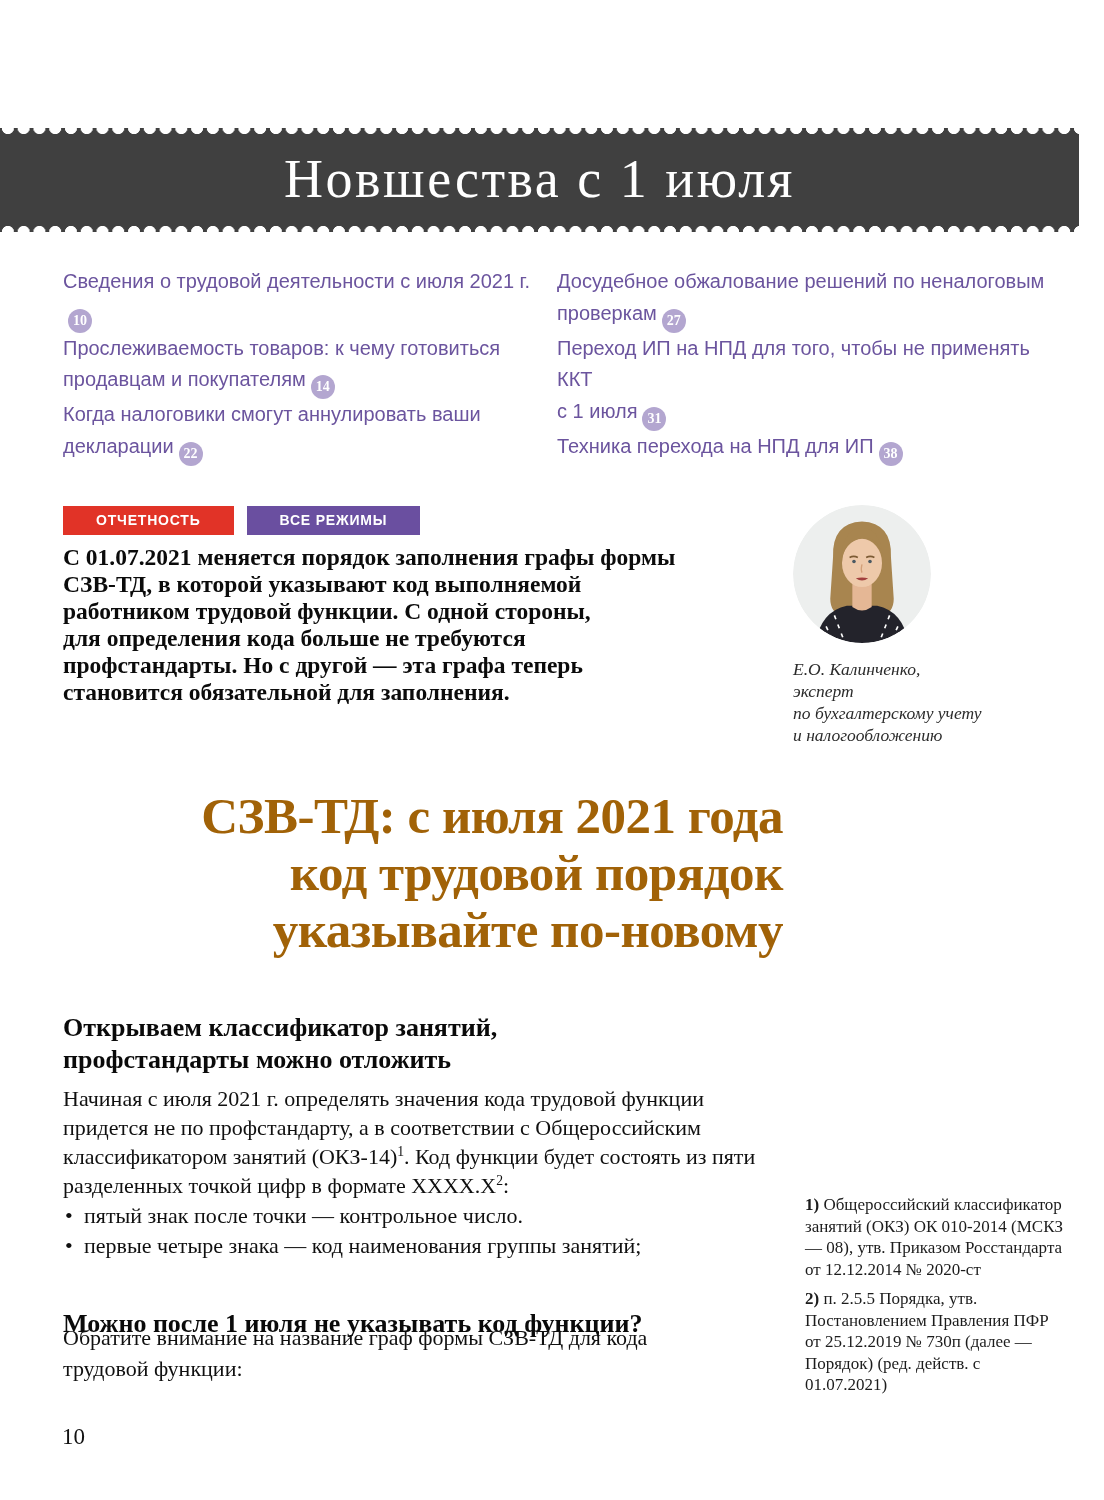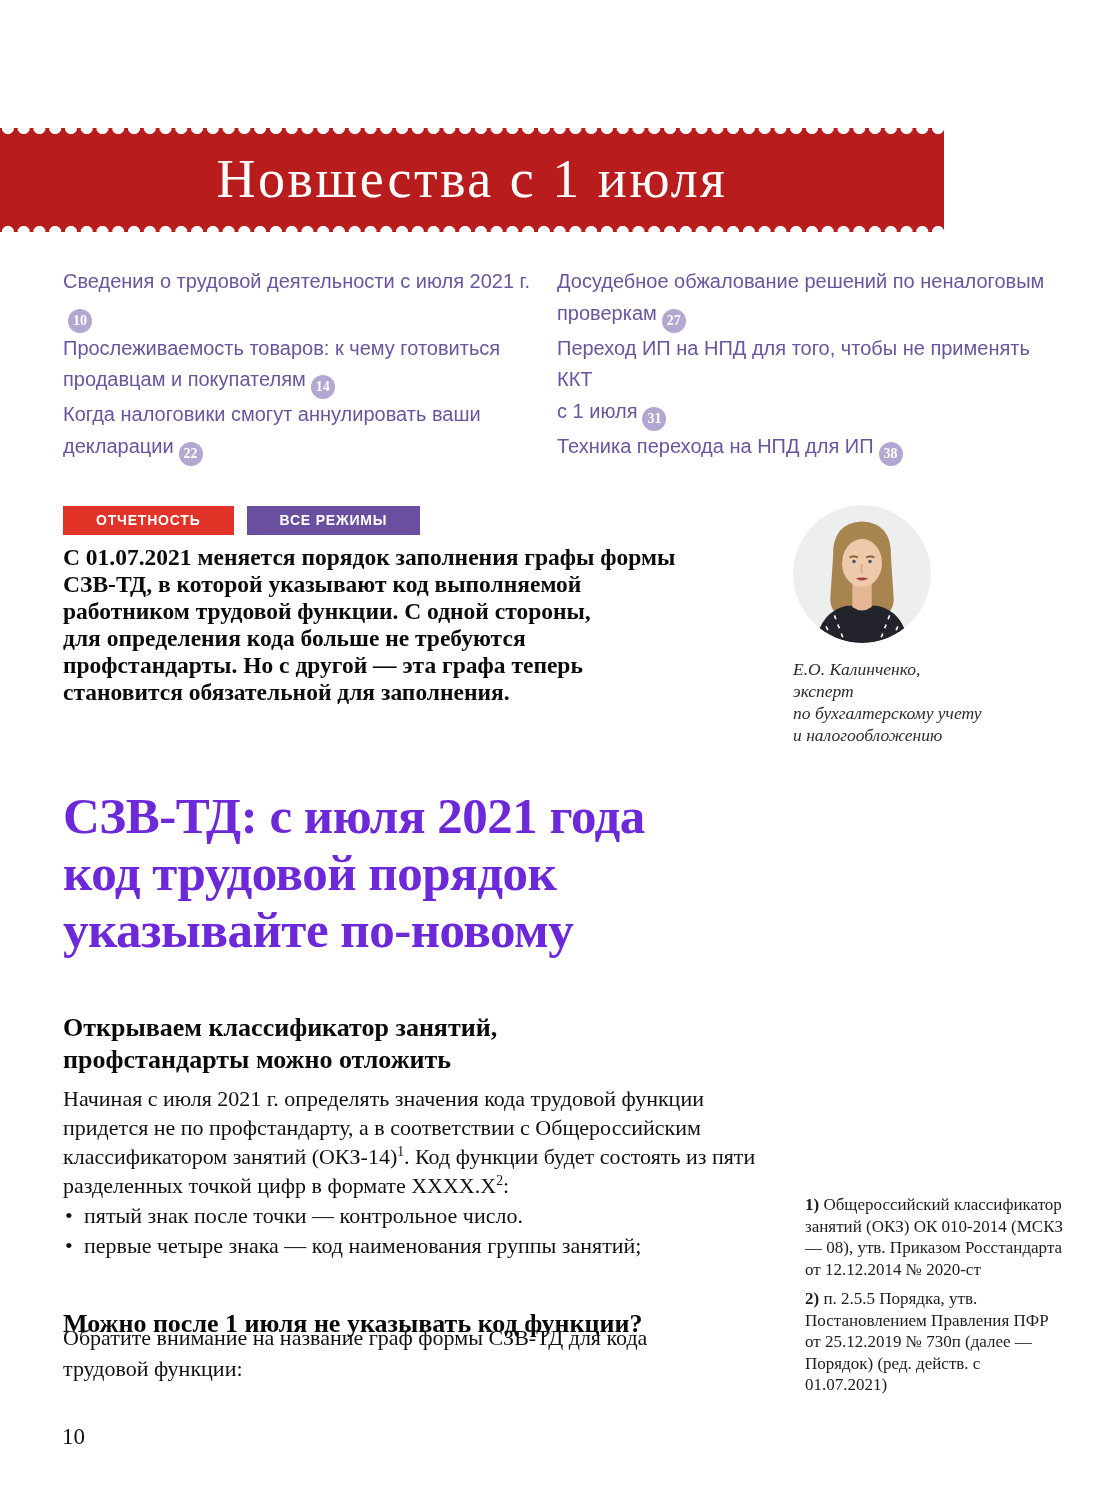--- a/index.html
+++ b/index.html
@@ -4,22 +4,22 @@
 <style>
   * { margin:0; padding:0; box-sizing:border-box; }
   html,body { background:#fff; }
   .page {
     position:relative; width:1104px; height:1500px; background:#ffffff;
     font-family:"Liberation Serif", serif; color:#111; overflow:hidden;
   }
 
   
   .banner {
-    position:absolute; top:128px; left:0; width:944px; height:104px;
-    background:#b91c1c;
+    position:absolute; top:128px; left:0; width:1079px; height:104px;
+    background:#404040;
   }
   .banner::before, .banner::after {
     content:""; position:absolute; left:0; right:0; height:14px;
     background-image: radial-gradient(circle at 7.9px 7px, #ffffff 5.8px, rgba(255,255,255,0) 6.4px);
     background-size:15.77px 14px; background-repeat:repeat-x;
   }
   .banner::before { top:-7px; }
   .banner::after  { bottom:-7px; }
   .banner-title {
     width:100%; text-align:center; line-height:102px;
@@ -54,21 +54,21 @@
   .intro { position:absolute; top:544px; left:63px; width:710px; }
   .intro-line { font-weight:bold; font-size:23.5px; line-height:27px; color:#0b0b0b; }
 
   
   .author { position:absolute; top:505px; left:793px; width:262px; }
   .author-photo { width:138px; height:138px; border-radius:50%; overflow:hidden; display:block; }
   .author-caption { margin-top:15px; font-style:italic; font-size:17.5px; line-height:22px; color:#2b2b2b; }
 
   
   .h1 { position:absolute; top:788px; left:63px; width:720px; }
-  .h1-line { font-size:51px; line-height:57px; font-weight:bold; color:#6d28d9; letter-spacing:-0.5px; }
+  .h1-line { font-size:51px; line-height:57px; font-weight:bold; color:#a16207; letter-spacing:-0.5px;text-align:right; }
 
   .h2a { position:absolute; top:1012px; left:63px; width:710px; }
   .h2-line, .h2b { font-size:26px; line-height:32px; font-weight:bold; color:#0a0a0a; }
 
   .para1 { position:absolute; top:1084px; left:63px; width:705px; font-size:22px; line-height:29px; color:#101010; }
   .para1 sup, .fn sup { font-size:0.62em; vertical-align:super; line-height:0; }
 
   .bullets { list-style:none; margin-top:1px; }
   .bullets li { position:relative; padding-left:21px; font-size:22px; line-height:30px; color:#101010; }
   .bullets li::before { content:"\2022"; position:absolute; left:2px; }

